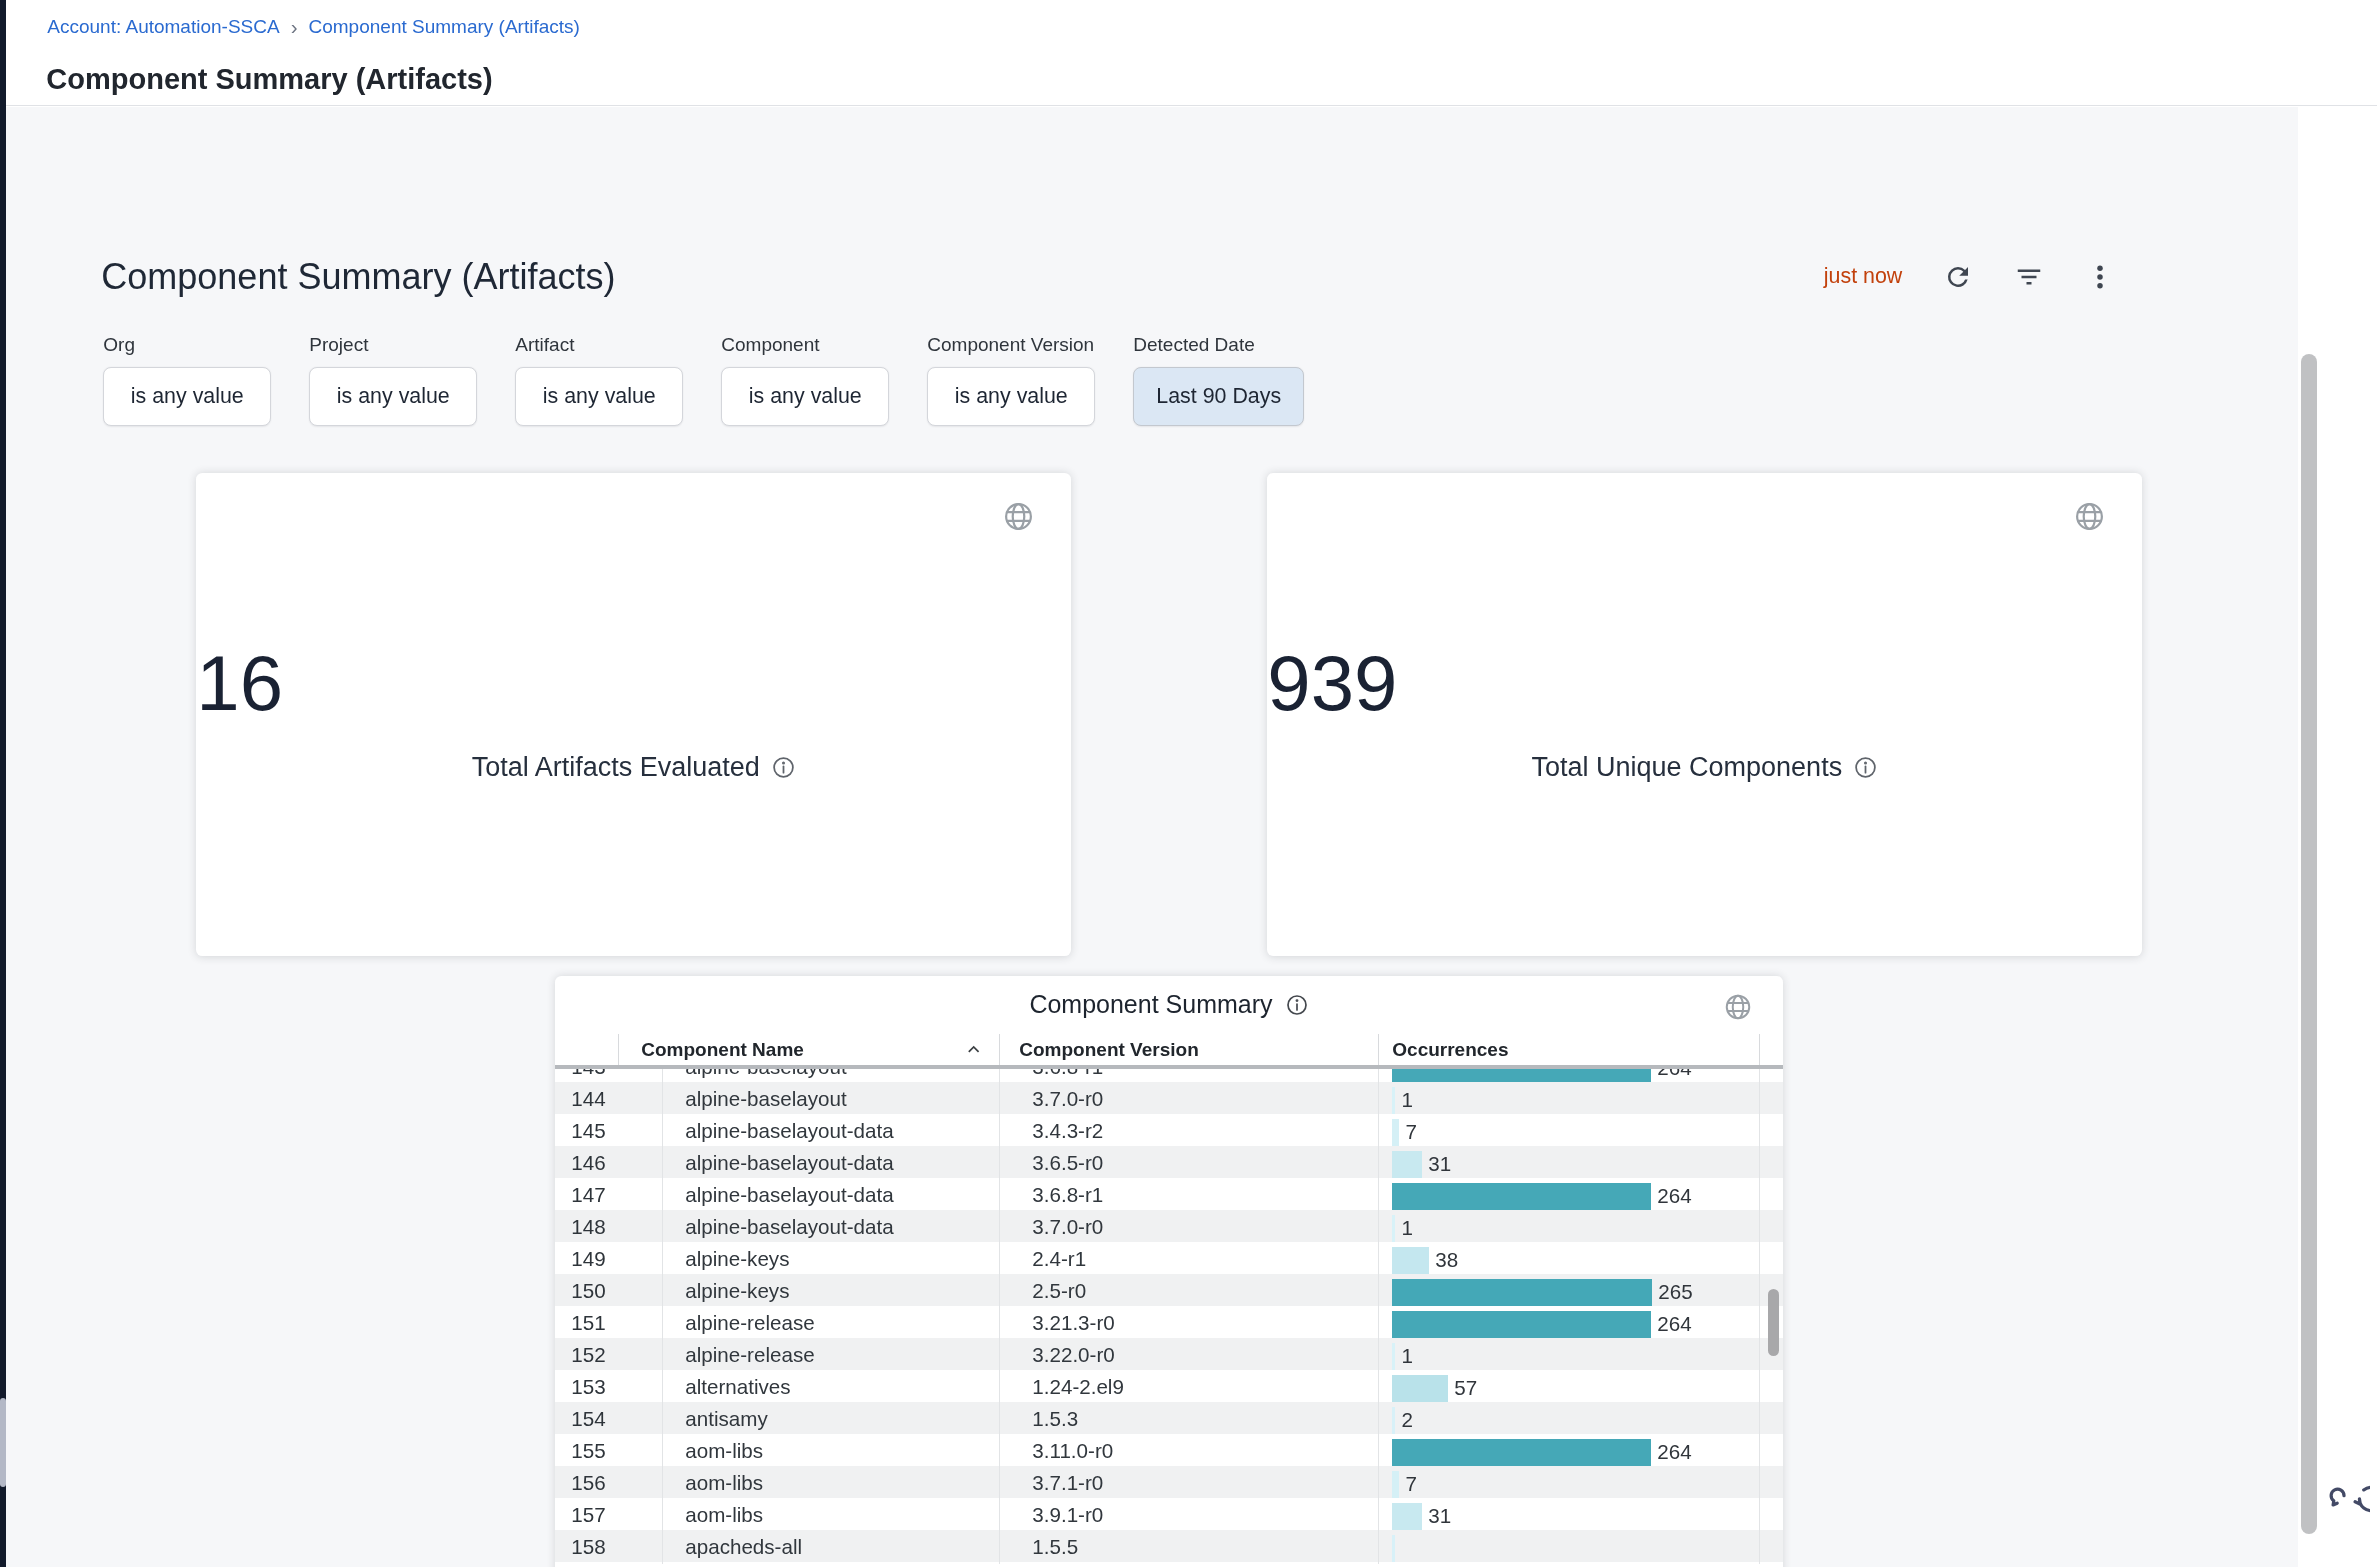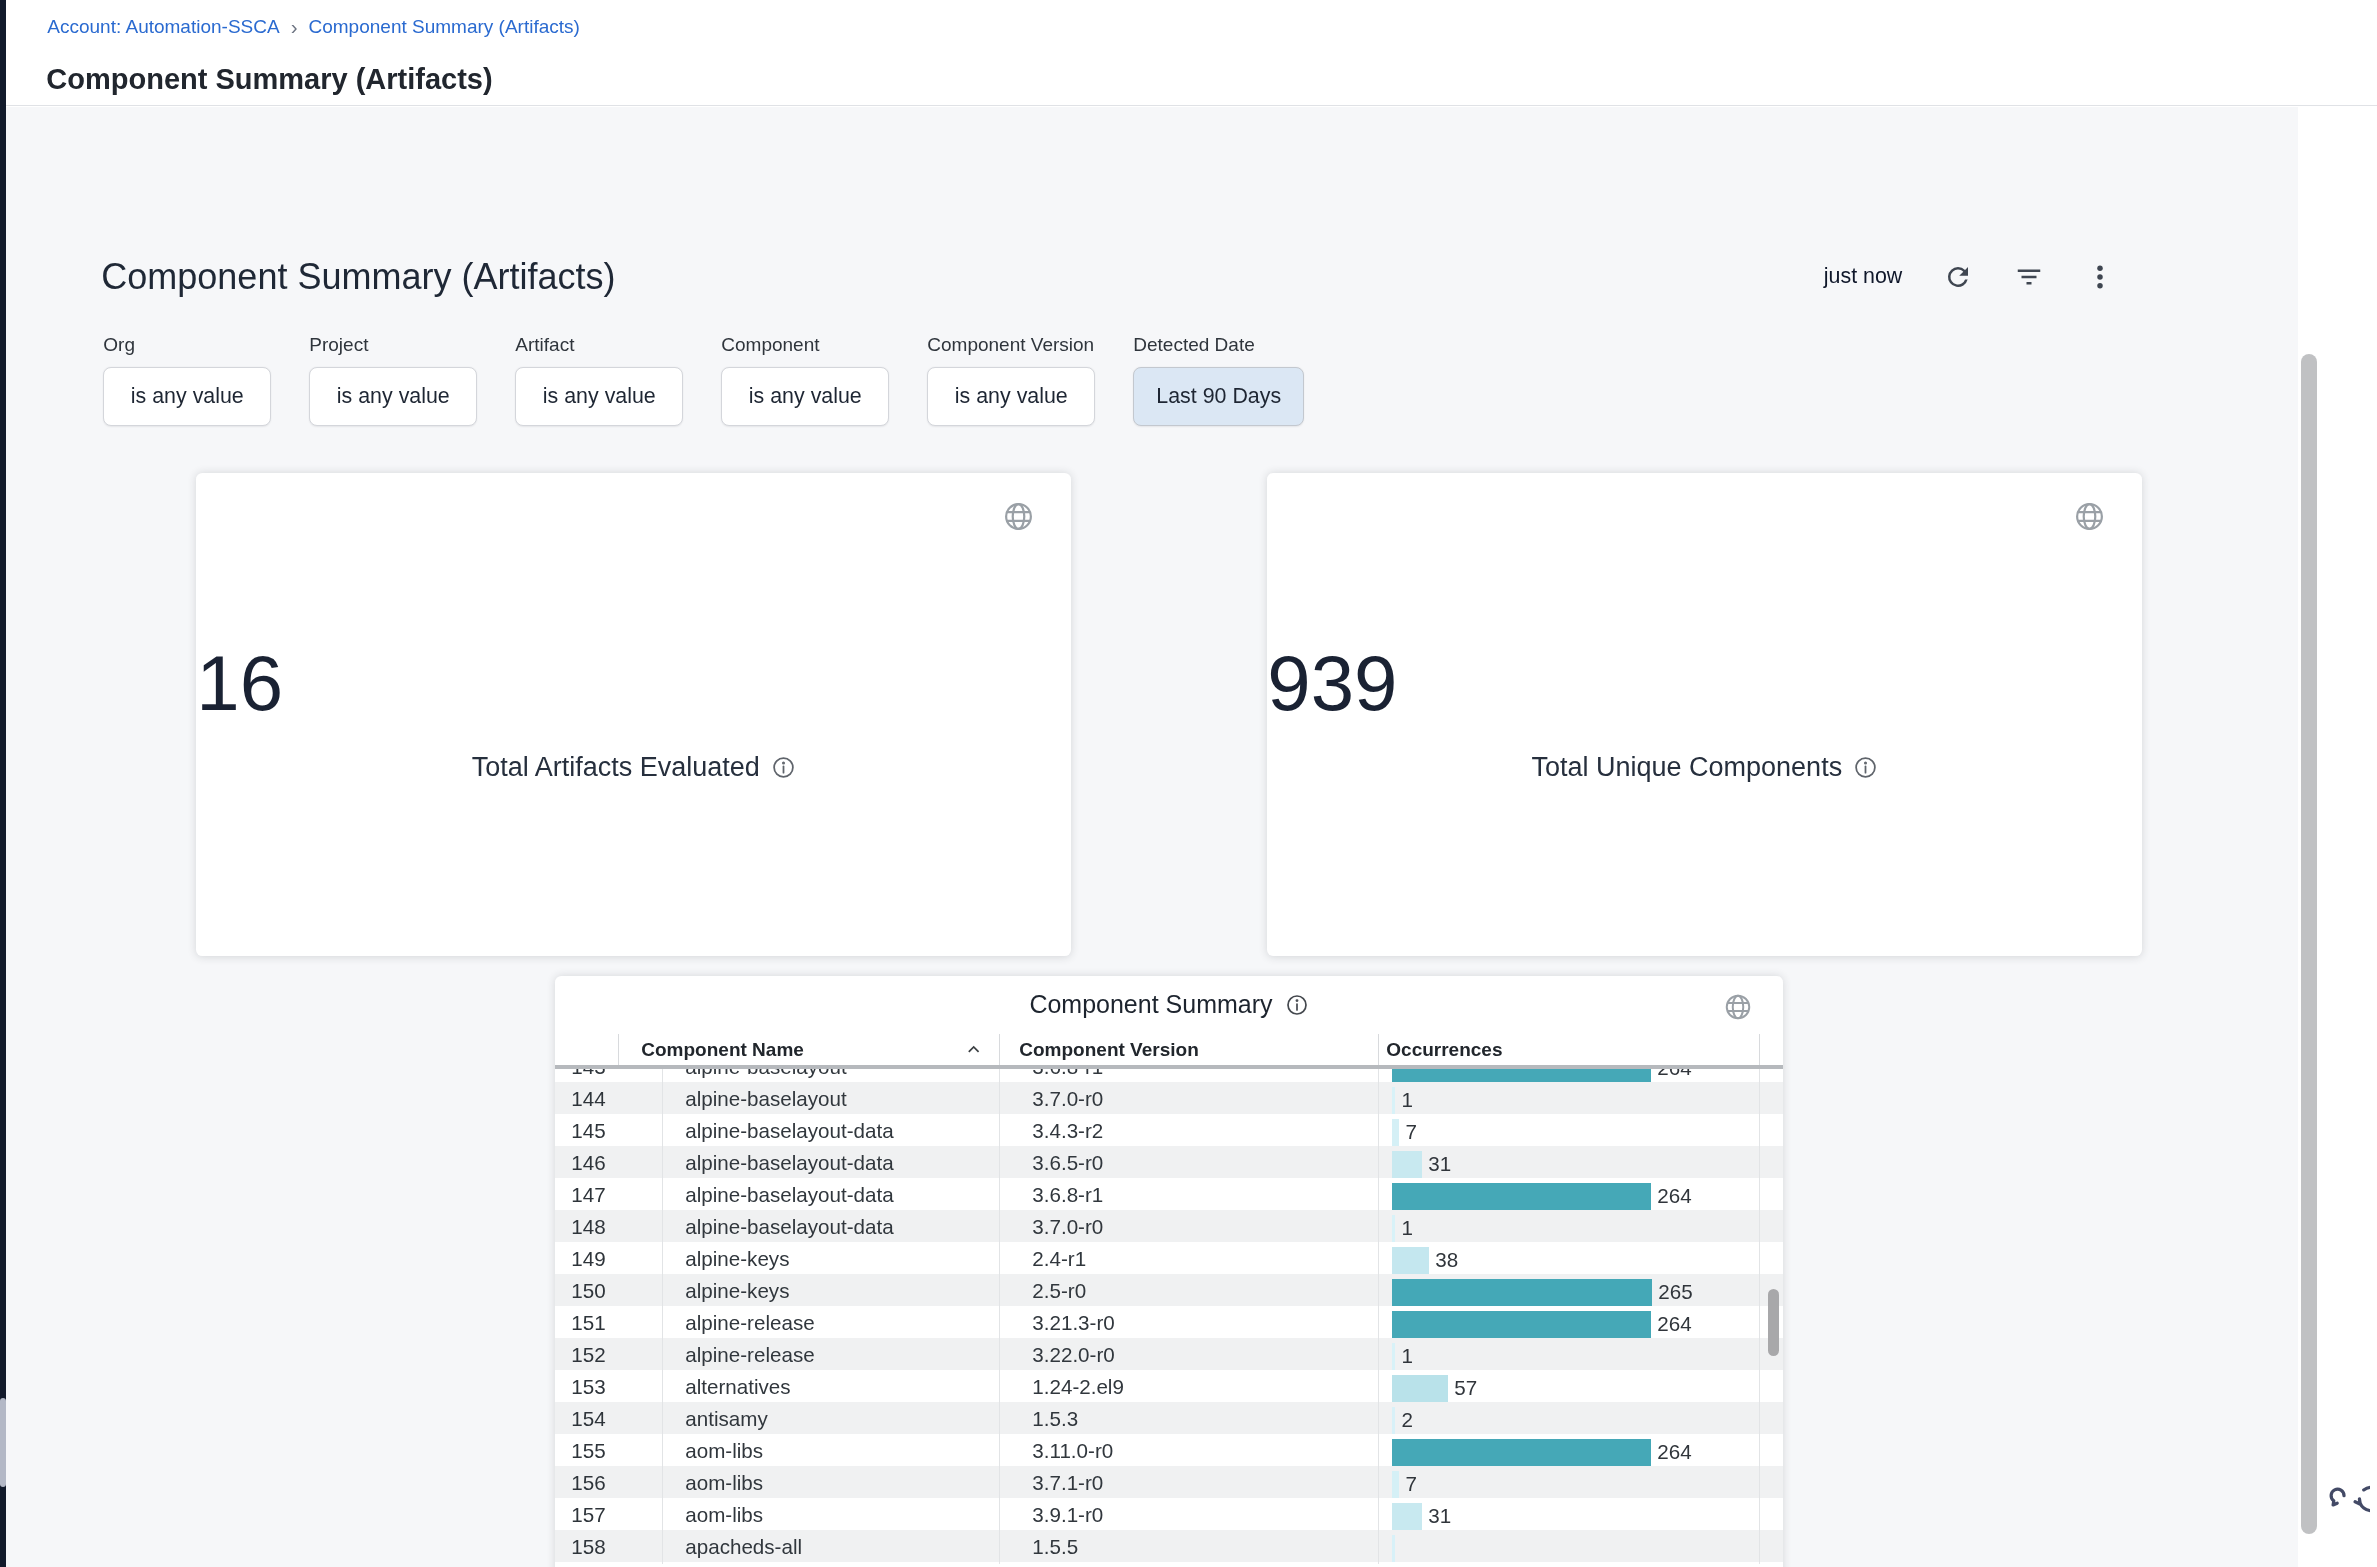--- a/index.html
+++ b/index.html
@@ -19,21 +19,21 @@
 
   
   #surface{position:absolute;left:6.3px;top:107px;width:2292px;height:1460px;background:#f6f7f9;border-right:0.8px solid #e4e6ea;}
   #right-gutter{position:absolute;left:2298px;top:107px;width:79px;height:1460px;background:#ffffff;}
   #page-scroll-thumb{position:absolute;left:2301px;top:354px;width:16px;height:1180px;border-radius:8px;background:#c0c1c3;}
   #chat-icon{position:absolute;left:2327px;top:1472px;width:43px;height:43px;}
 
   #dash-header{position:absolute;left:95px;top:141px;width:2141px;height:57px;display:flex;justify-content:space-between;align-items:center;}
   #dash-title{font-size:36px;font-weight:400;color:#1f2836;}
   #dash-controls{display:flex;align-items:center;gap:41px;padding-right:127px;}
-  #refresh-status{font-size:21.4px;color:#0f172a;}
+  #refresh-status{font-size:21.4px;color:#c2410c;}
   .ctrl-icon{width:30px;height:30px;cursor:pointer;}
 
   
   #filters{position:absolute;left:97px;top:227px;display:flex;gap:38px;}
   .filter{display:flex;flex-direction:column;gap:11px;}
   .filter-label{font-size:19px;color:#2f353c;}
   .filter-btn{min-width:168px;height:59px;background:#fff;border:0.8px solid #d4d6db;border-radius:8px;
     display:flex;align-items:center;justify-content:center;font-size:21.4px;color:#1e2633;
     box-shadow:0 0.8px 1.6px rgba(20,30,40,.08);cursor:pointer;padding:0 22px;box-sizing:border-box;}
   .filter-btn.active{background:#dbe7f4;border-color:#c3c8cf;}
@@ -52,21 +52,21 @@
   #table-panel{position:absolute;left:549px;top:869px;width:1228px;height:642px;background:#fff;border-radius:6.3px;
     box-shadow:0 0.8px 8px rgba(35,43,52,.16);overflow:hidden;}
   #table-title-row{position:absolute;left:0;top:14.3px;width:100%;display:flex;justify-content:center;align-items:center;gap:12.7px;}
   #table-title{font-size:25px;color:#1d242e;}
   #table-globe{position:absolute;right:30px;top:16px;width:30px;height:30px;cursor:pointer;}
   .grid{display:grid;grid-template-columns:63px 381px 379px 382px 1fr;}
   #thead{position:absolute;left:0;top:58px;width:100%;height:31px;}
   #thead .hcell{display:flex;align-items:center;font-size:19px;font-weight:bold;color:#21262c;cursor:pointer;box-sizing:border-box;}
   #thead .hname{padding-left:22px;border-left:0.8px solid #d8dadd;justify-content:space-between;padding-right:17.4px;}
   #thead .hversion{padding-left:19px;border-left:0.8px solid #d8dadd;}
-  #thead .hocc{padding-left:7px;border-left:0.8px solid #d8dadd;border-right:0.8px solid #d8dadd;text-align:center;}
+  #thead .hocc{padding-left:13px;border-left:0.8px solid #d8dadd;border-right:0.8px solid #d8dadd;text-align:center;}
   #head-band{position:absolute;left:0;top:89px;width:100%;height:4px;background:#b6b9bd;}
   #tbody{position:absolute;left:0;top:93px;width:100%;height:549px;overflow:hidden;}
   .trow{height:32px;}
   .trow:first-child{margin-top:-19px;}
   .trow.stripe{background:#f0f1f2;}
   .cell{display:flex;align-items:center;font-size:20.6px;color:#31373d;box-sizing:border-box;height:34px;}
   .cell.num{justify-content:flex-end;padding-right:12.7px;color:#2e343a;}
   .cell.name{padding-left:22px;border-left:0.8px solid #e2e4e6;margin-left:44px;}
   .cell.version{padding-left:32px;border-left:0.8px solid #e2e4e6;}
   .cell.occ{padding-left:12.7px;border-left:0.8px solid #e2e4e6;border-right:0.8px solid #e2e4e6;align-items:flex-end;padding-bottom:2.4px;}

